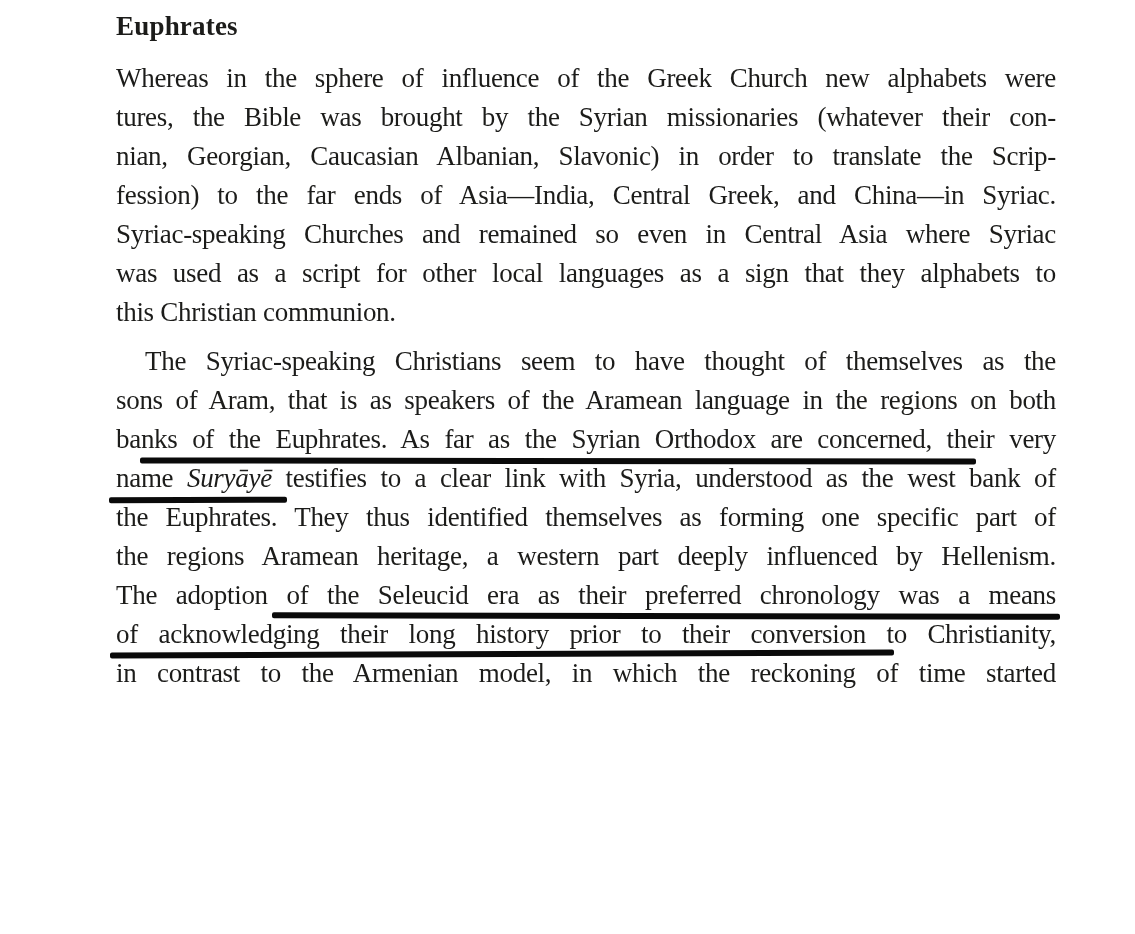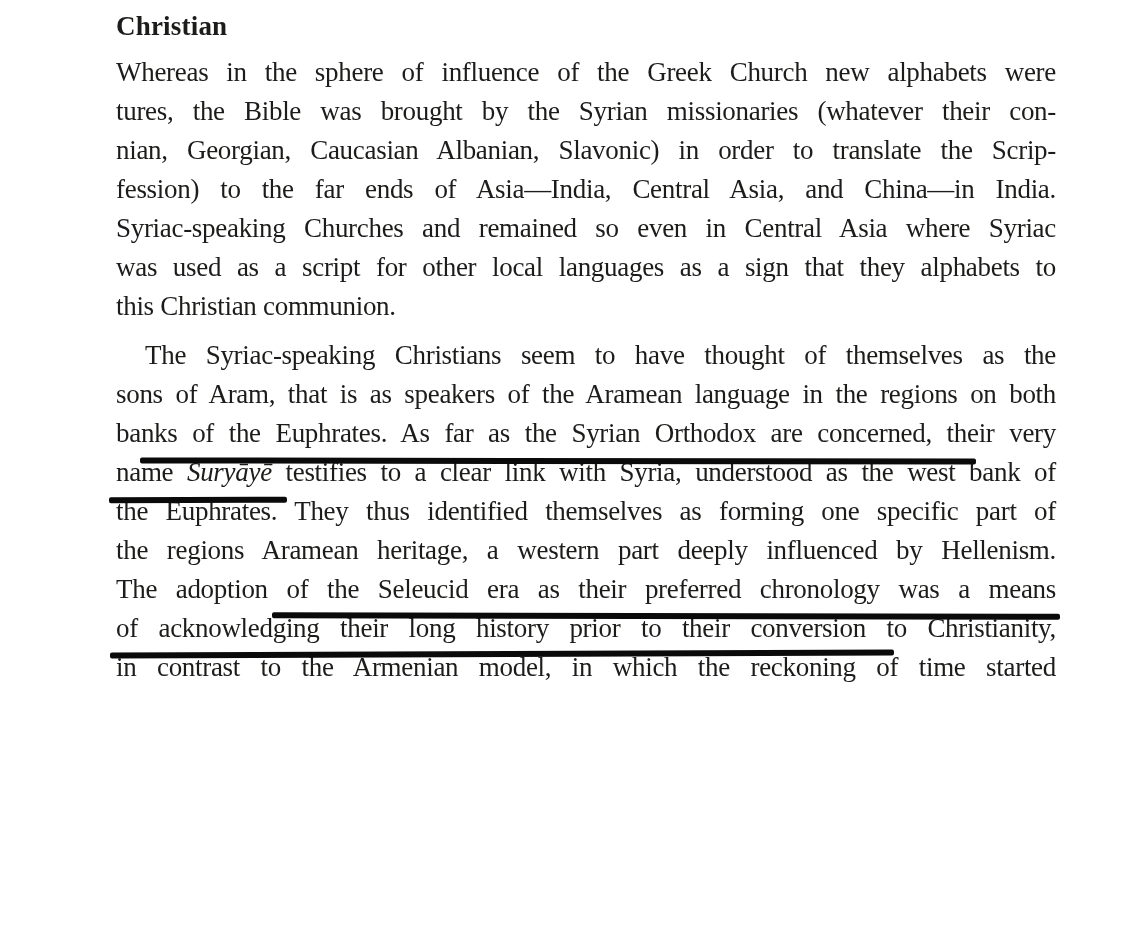--- a/index.html
+++ b/index.html
@@ -29,21 +29,21 @@
     font-size: 27px;
     font-weight: bold;
     line-height: 32px;
     letter-spacing: 0.2px;
   }
   .para {
     margin: 0;
     font-size: 27px;
     line-height: 39px;
   }
-  .para1 { margin-top: 11px; }
+  .para1 { margin-top: 17px; }
   .para2 { margin-top: 10px; }
   .line {
     text-align: justify;
     text-align-last: justify;
     letter-spacing: -0.3px;
     white-space: normal;
     height: 39px;
     overflow: visible;
   }
   .line.no-justify {
@@ -60,27 +60,27 @@
   .u1 { left: 140px; top: 458px; width: 836px; height: 6px; transform: rotate(0.08deg); }
   .u2 { left: 109px; top: 497px; width: 178px; height: 6px; transform: rotate(-0.2deg); }
   .u3 { left: 272px; top: 613px; width: 788px; height: 6px; transform: rotate(0.12deg); }
   .u4 { left: 110px; top: 651px; width: 784px; height: 6px; transform: rotate(-0.22deg); }
 </style>
 </head>
 <body>
 
 <div class="page">
   <div class="content">
-    <h1 class="heading">Christian</h1>
+    <h1 class="heading">Euphrates</h1>
 
     <div class="para para1">
       <div class="line">Whereas in the sphere of influence of the Greek Church new alphabets were</div>
       <div class="line">tures, the Bible was brought by the Syrian missionaries (whatever their con-</div>
       <div class="line">nian, Georgian, Caucasian Albanian, Slavonic) in order to translate the Scrip-</div>
-      <div class="line">fession) to the far ends of Asia—India, Central Asia, and China—in India.</div>
+      <div class="line">fession) to the far ends of Asia—India, Central Greek, and China—in Syriac.</div>
       <div class="line">Syriac-speaking Churches and remained so even in Central Asia where Syriac</div>
       <div class="line">was used as a script for other local languages as a sign that they alphabets to</div>
       <div class="line no-justify">this Christian communion.</div>
     </div>
 
     <div class="para para2">
       <div class="line indent">The Syriac-speaking Christians seem to have thought of themselves as the</div>
       <div class="line">sons of Aram, that is as speakers of the Aramean language in the regions on both</div>
       <div class="line">banks of the Euphrates. As far as the Syrian Orthodox are concerned, their very</div>
       <div class="line"><span>name </span><i>Suryāyē</i><span> testifies to a clear link with Syria, understood as the west bank of</span></div>

